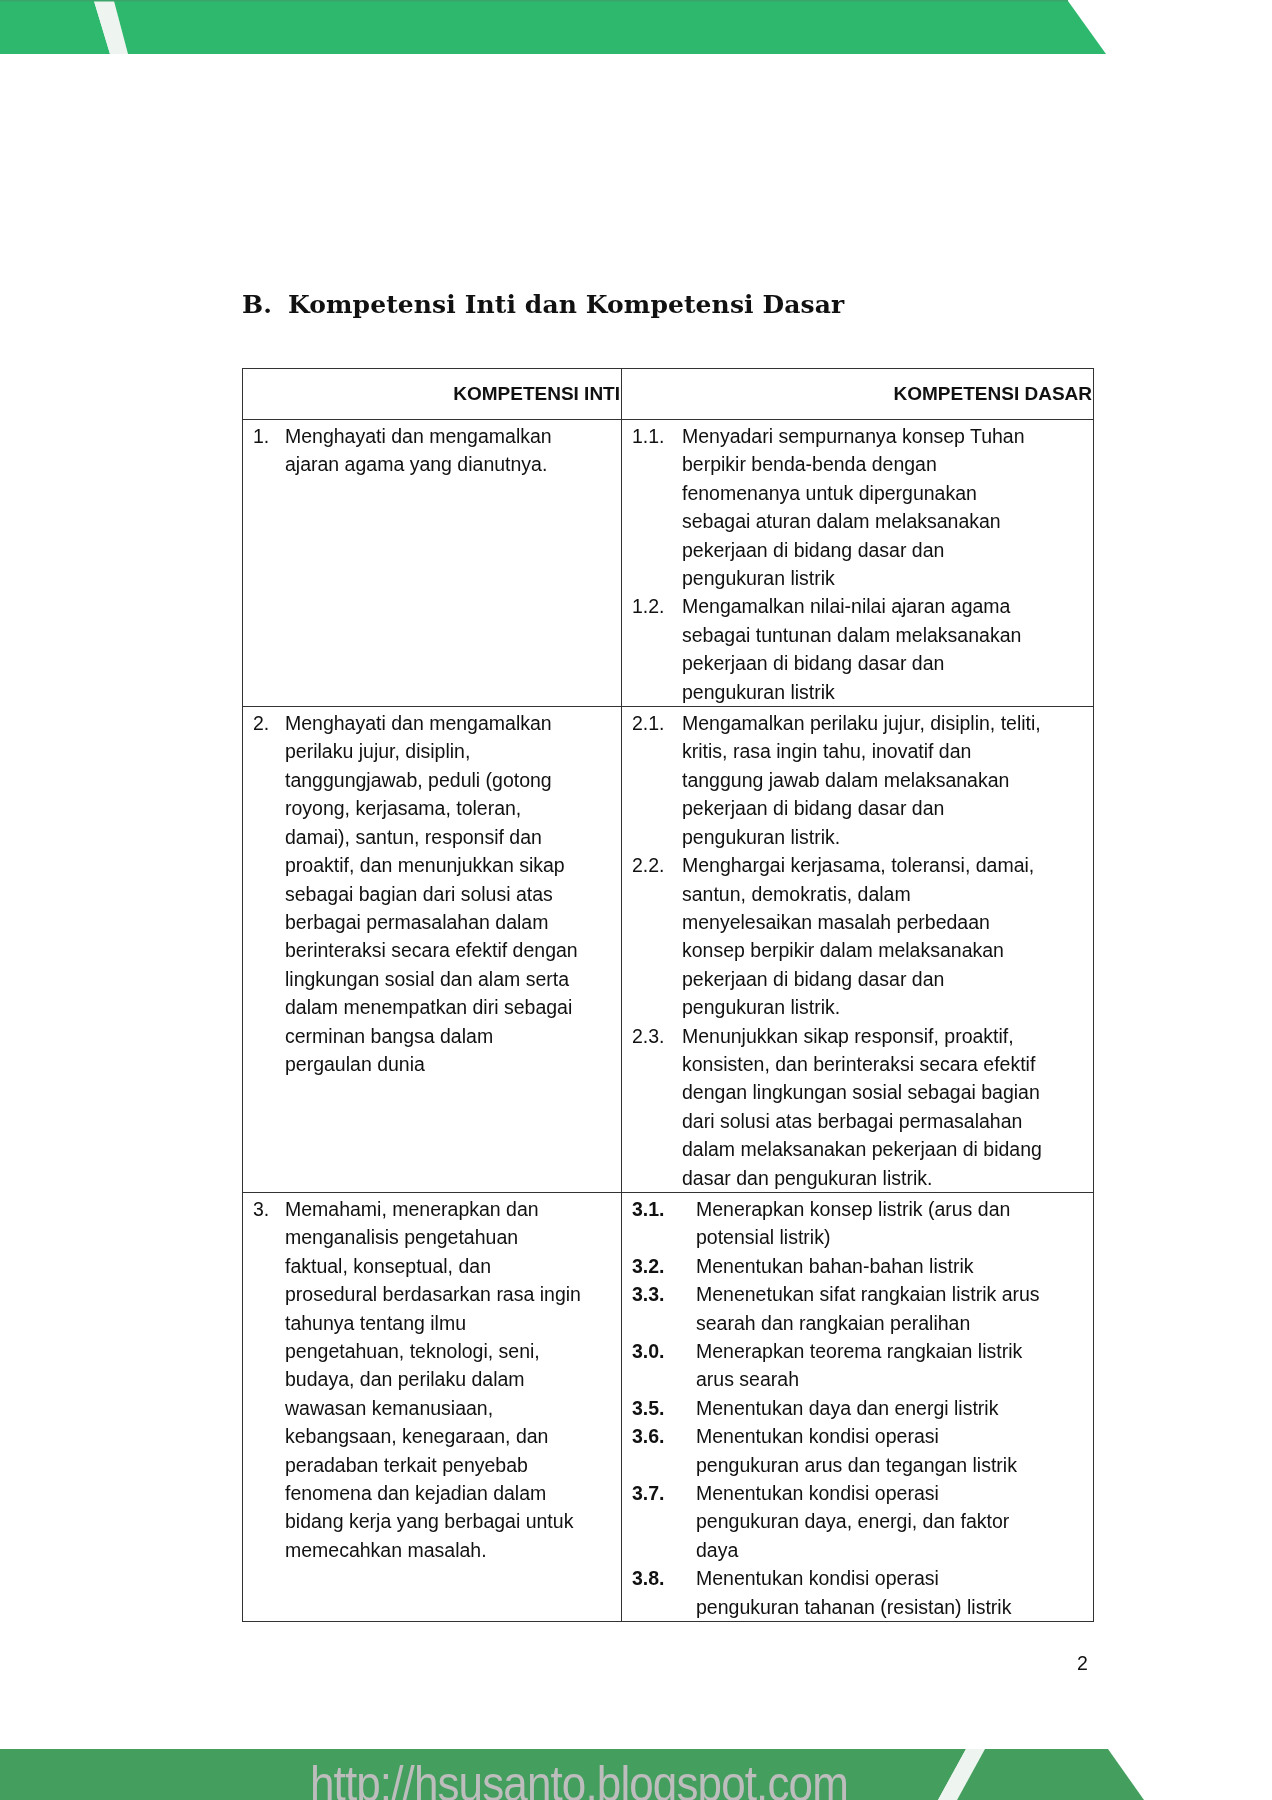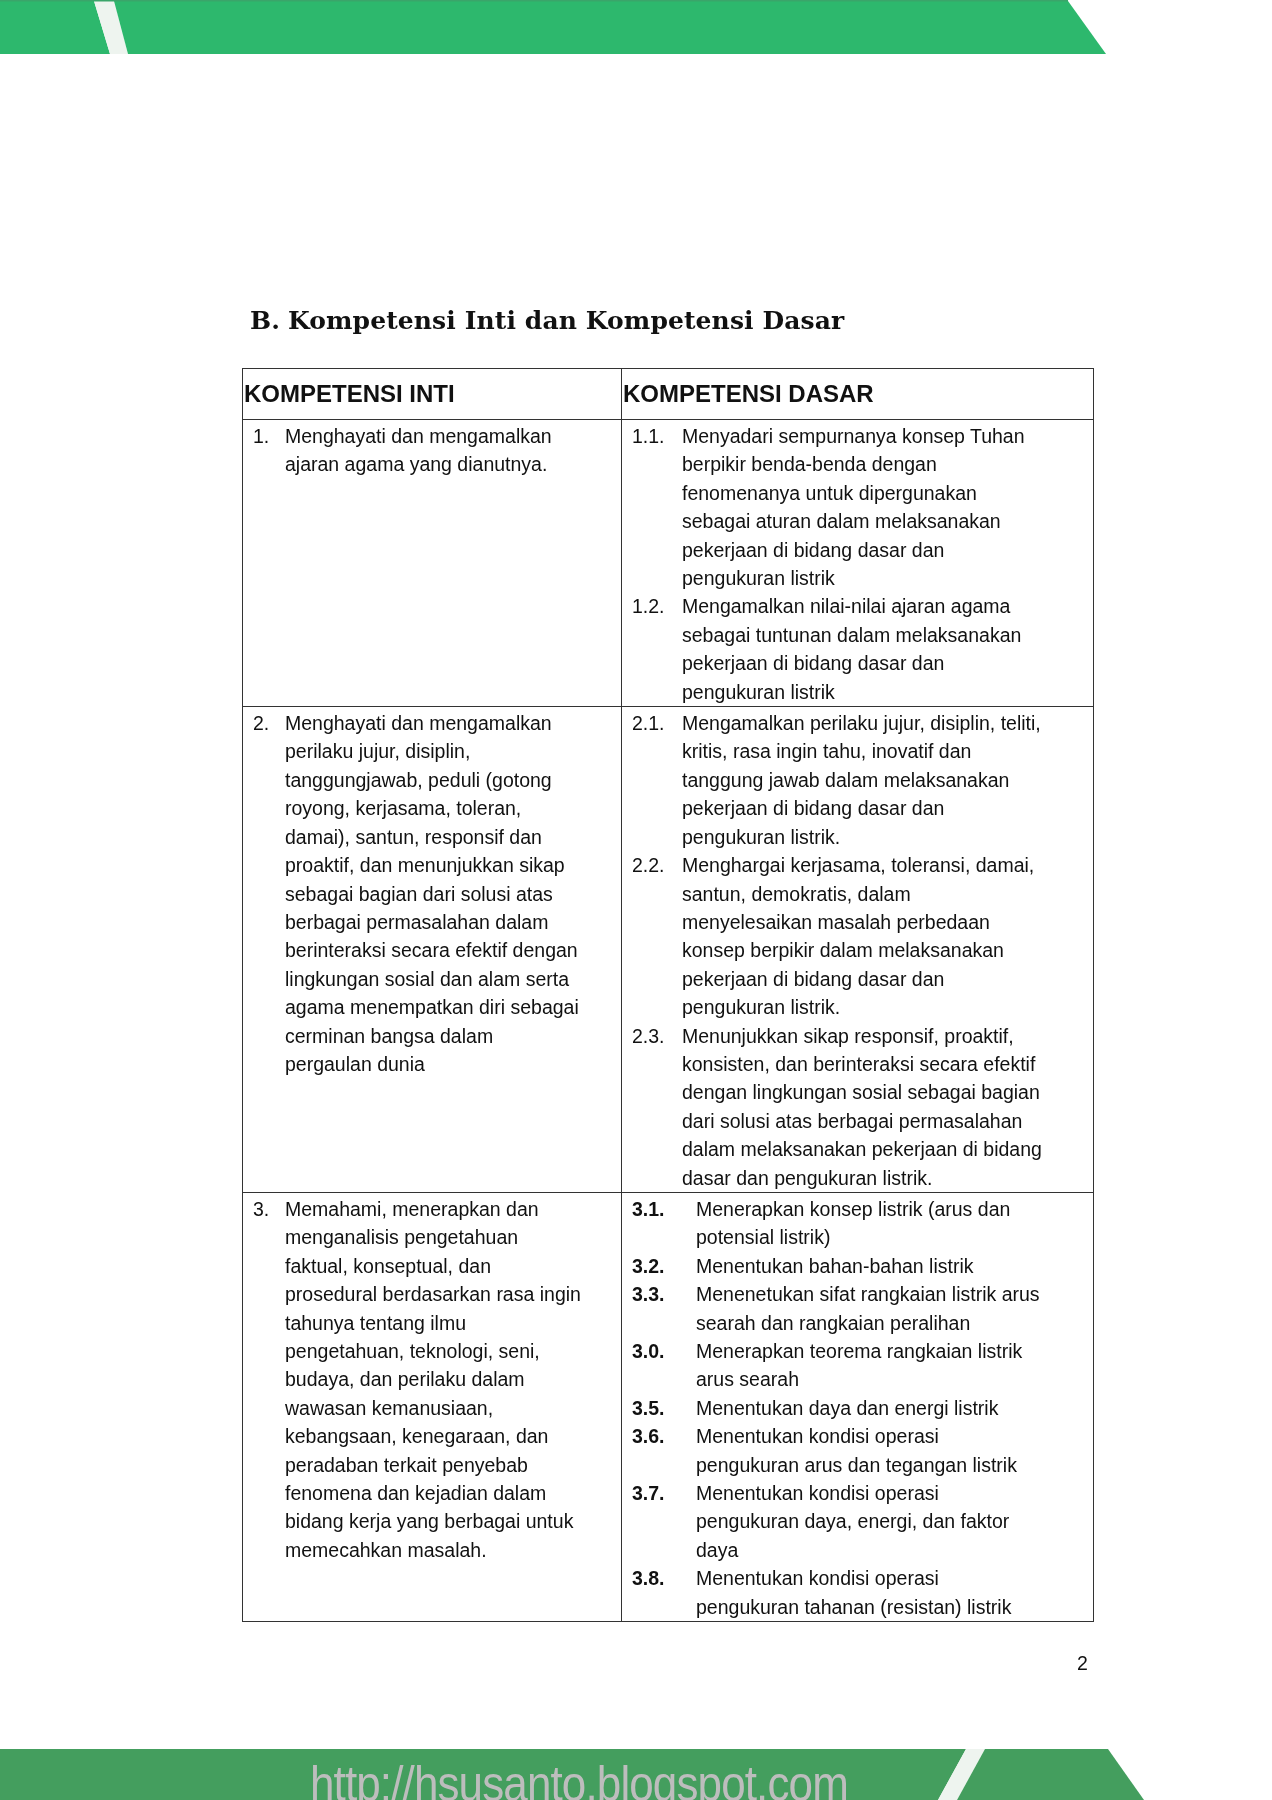--- a/index.html
+++ b/index.html
@@ -4,35 +4,35 @@
   <style>
     html, body { margin: 0; padding: 0; }
     body {
       width: 1272px; height: 1800px; position: relative; overflow: hidden;
       background: #ffffff; color: #111;
       font-family: "Liberation Sans", sans-serif;
     }
     .top-band { position: absolute; left: 0; top: 0; width: 1272px; height: 54px; }
     .bottom-band { position: absolute; left: 0; top: 1749px; width: 1272px; height: 51px; }
     .section-title {
-      position: absolute; left: 242px; top: 306px;
+      position: absolute; left: 242px; top: 290px;
       font-family: "DejaVu Serif", serif; font-weight: bold; font-size: 25px;
-      letter-spacing: 0.1px; white-space: nowrap; text-align: center;
+      letter-spacing: 0.1px; white-space: nowrap;
     }
     .section-title .letter { display: inline-block; width: 46px; }
     table.kk {
       position: absolute; left: 242px; top: 368px; width: 851px;
       border-collapse: collapse; table-layout: fixed;
       font-family: "Liberation Sans", sans-serif; font-size: 19.5px; line-height: 28.4px;
     }
     table.kk col.c1 { width: 379px; }
     table.kk col.c2 { width: 472px; }
     table.kk th, table.kk td { border: 1.5px solid #333; vertical-align: top; }
     table.kk th {
-      height: 48px; font-weight: bold; font-size: 24px; text-align: left; vertical-align: middle;
+      height: 48px; font-weight: bold; font-size: 19px; text-align: right; vertical-align: middle;
     }
     table.kk td { padding: 0; }
     .ki-cell { padding: 2px 8px 0 10px !important; }
     .kd-cell { padding: 2px 6px 0 10px !important; }
     .item { display: flex; }
     .num { flex: 0 0 auto; }
     .ki .num { width: 32px; }
     .kd2 .num { width: 50px; }
     .kd3 .num { width: 64px; font-weight: bold; }
     .txt { flex: 1 1 auto; }
@@ -114,21 +114,21 @@
               <div>Menghayati dan mengamalkan</div>
               <div>perilaku jujur, disiplin,</div>
               <div>tanggungjawab, peduli (gotong</div>
               <div>royong, kerjasama, toleran,</div>
               <div>damai), santun, responsif dan</div>
               <div>proaktif, dan menunjukkan sikap</div>
               <div>sebagai bagian dari solusi atas</div>
               <div>berbagai permasalahan dalam</div>
               <div>berinteraksi secara efektif dengan</div>
               <div>lingkungan sosial dan alam serta</div>
-              <div>agama menempatkan diri sebagai</div>
+              <div>dalam menempatkan diri sebagai</div>
               <div>cerminan bangsa dalam</div>
               <div>pergaulan dunia</div>
             </span>
           </div>
         </td>
         <td class="kd-cell">
           <div class="item kd2">
             <span class="num">2.1.</span>
             <span class="txt">
               <div>Mengamalkan perilaku jujur, disiplin, teliti,</div>

